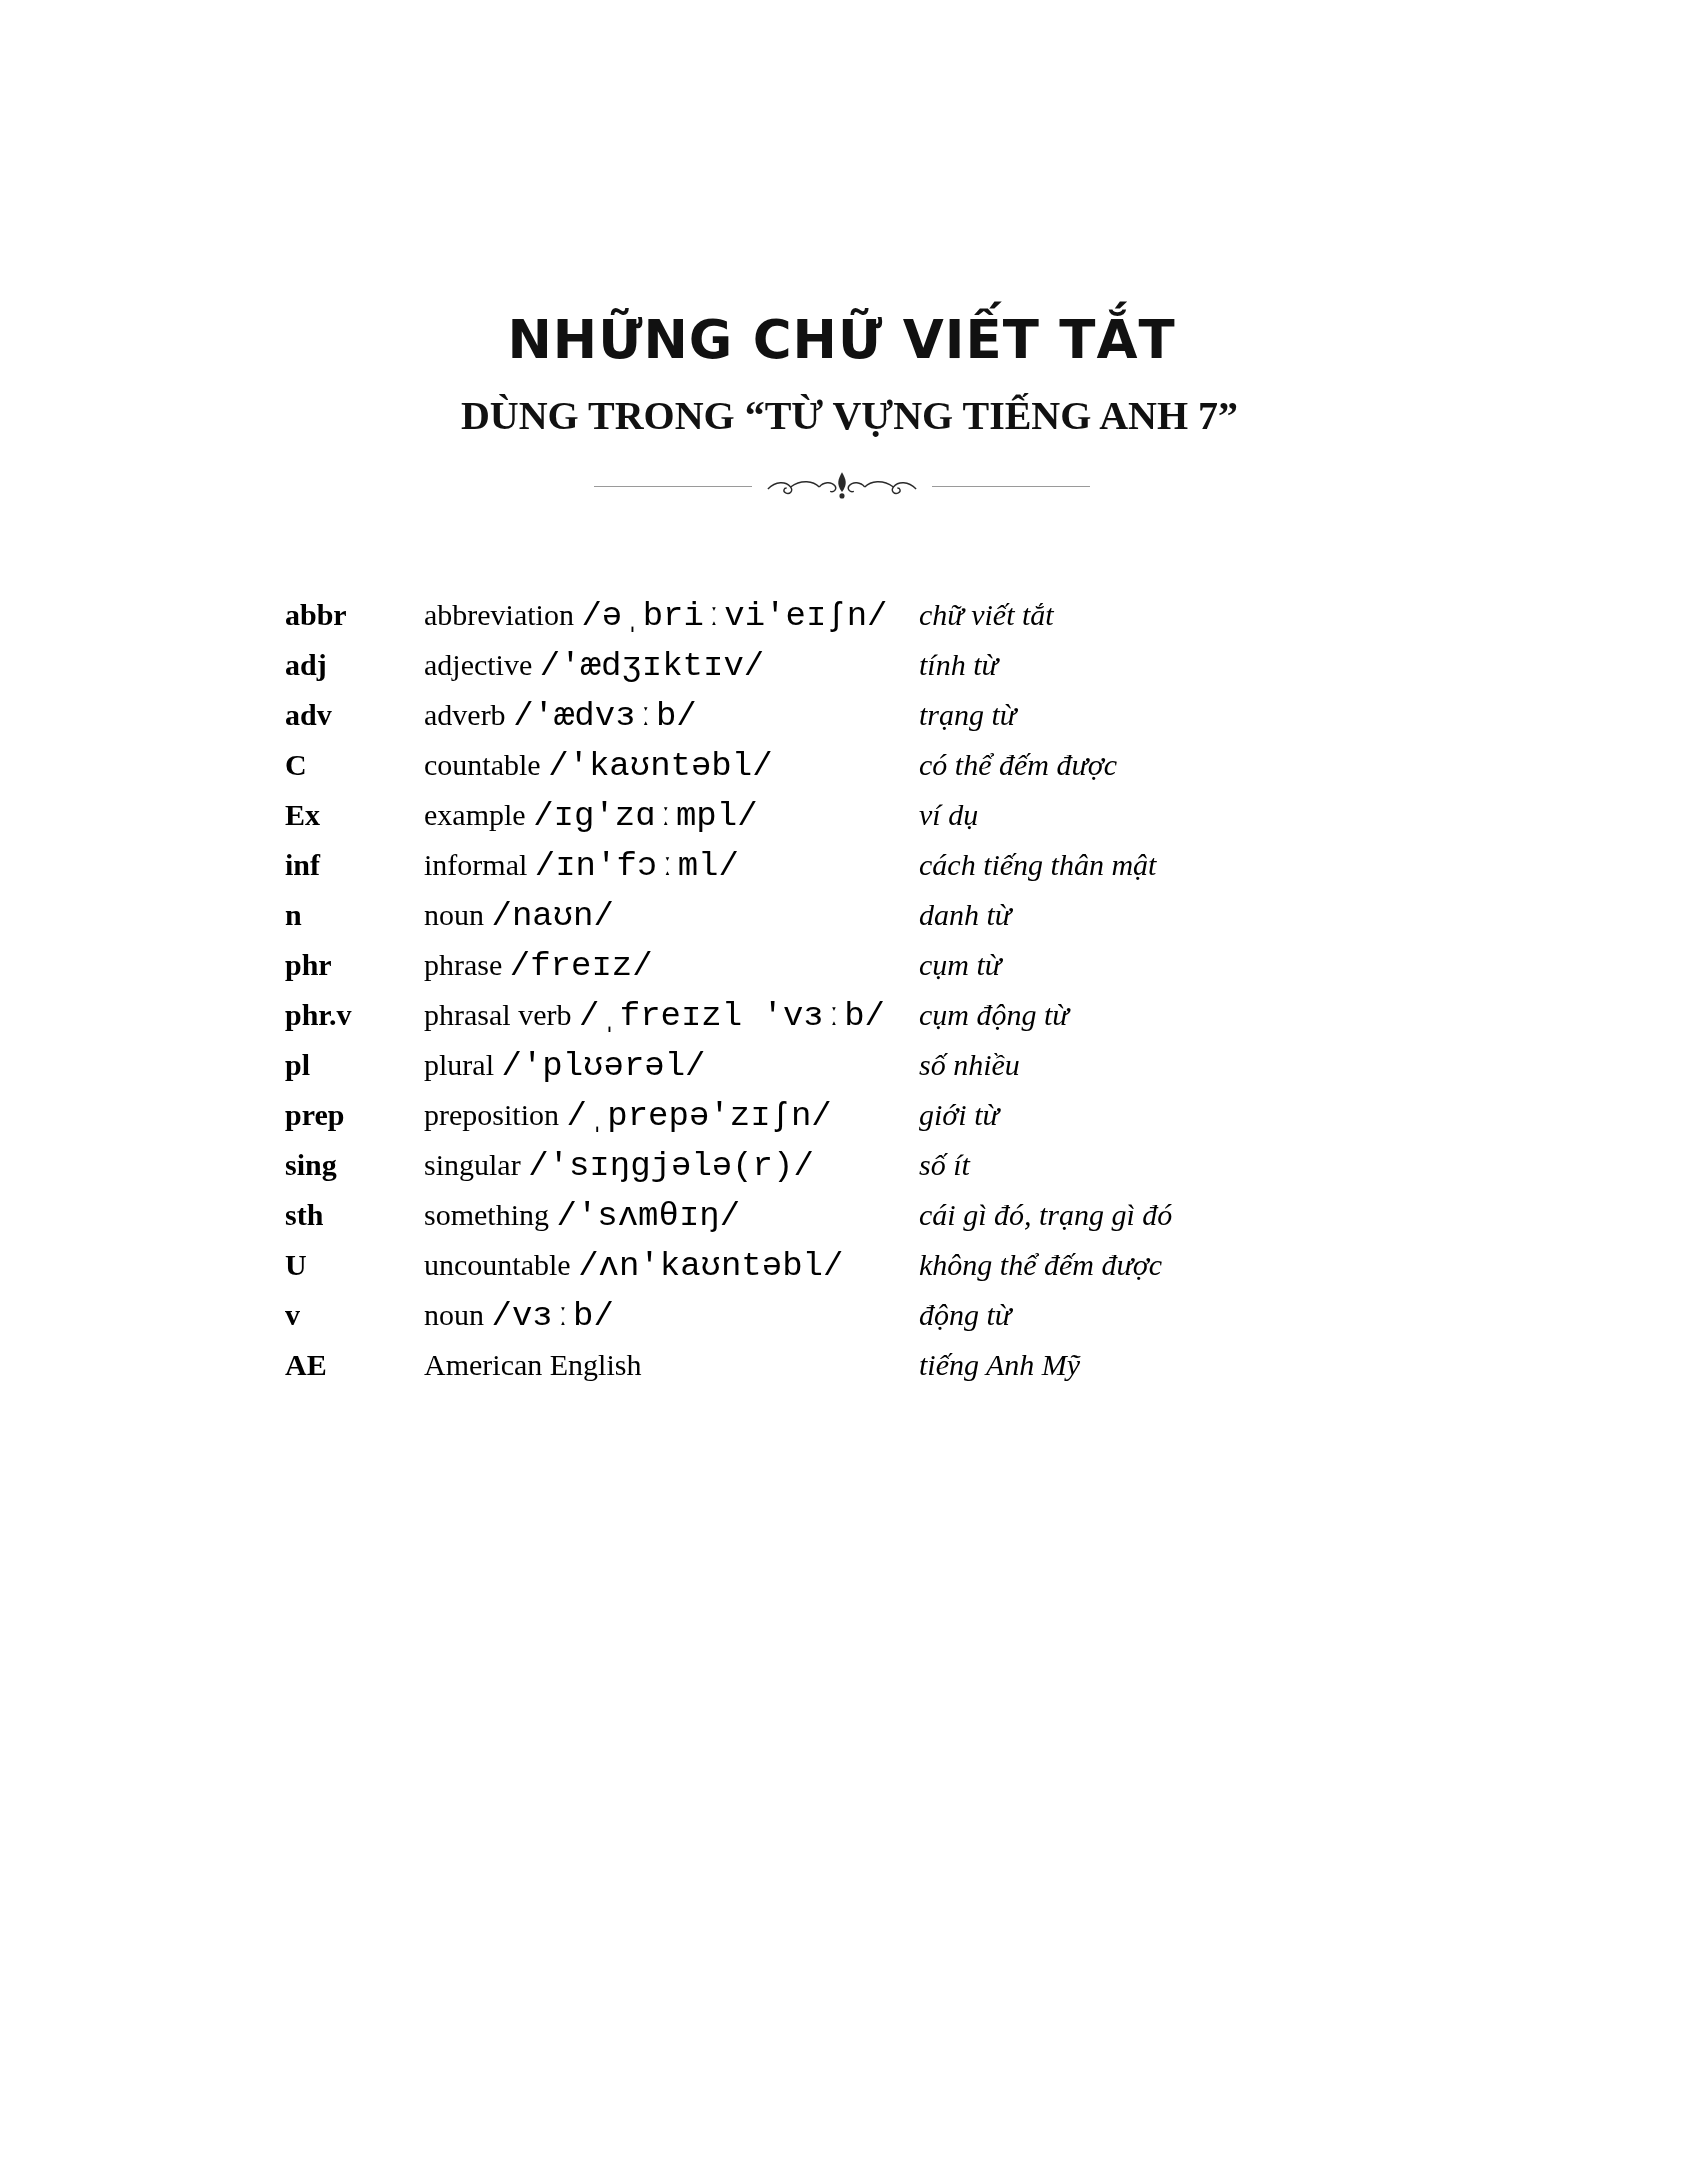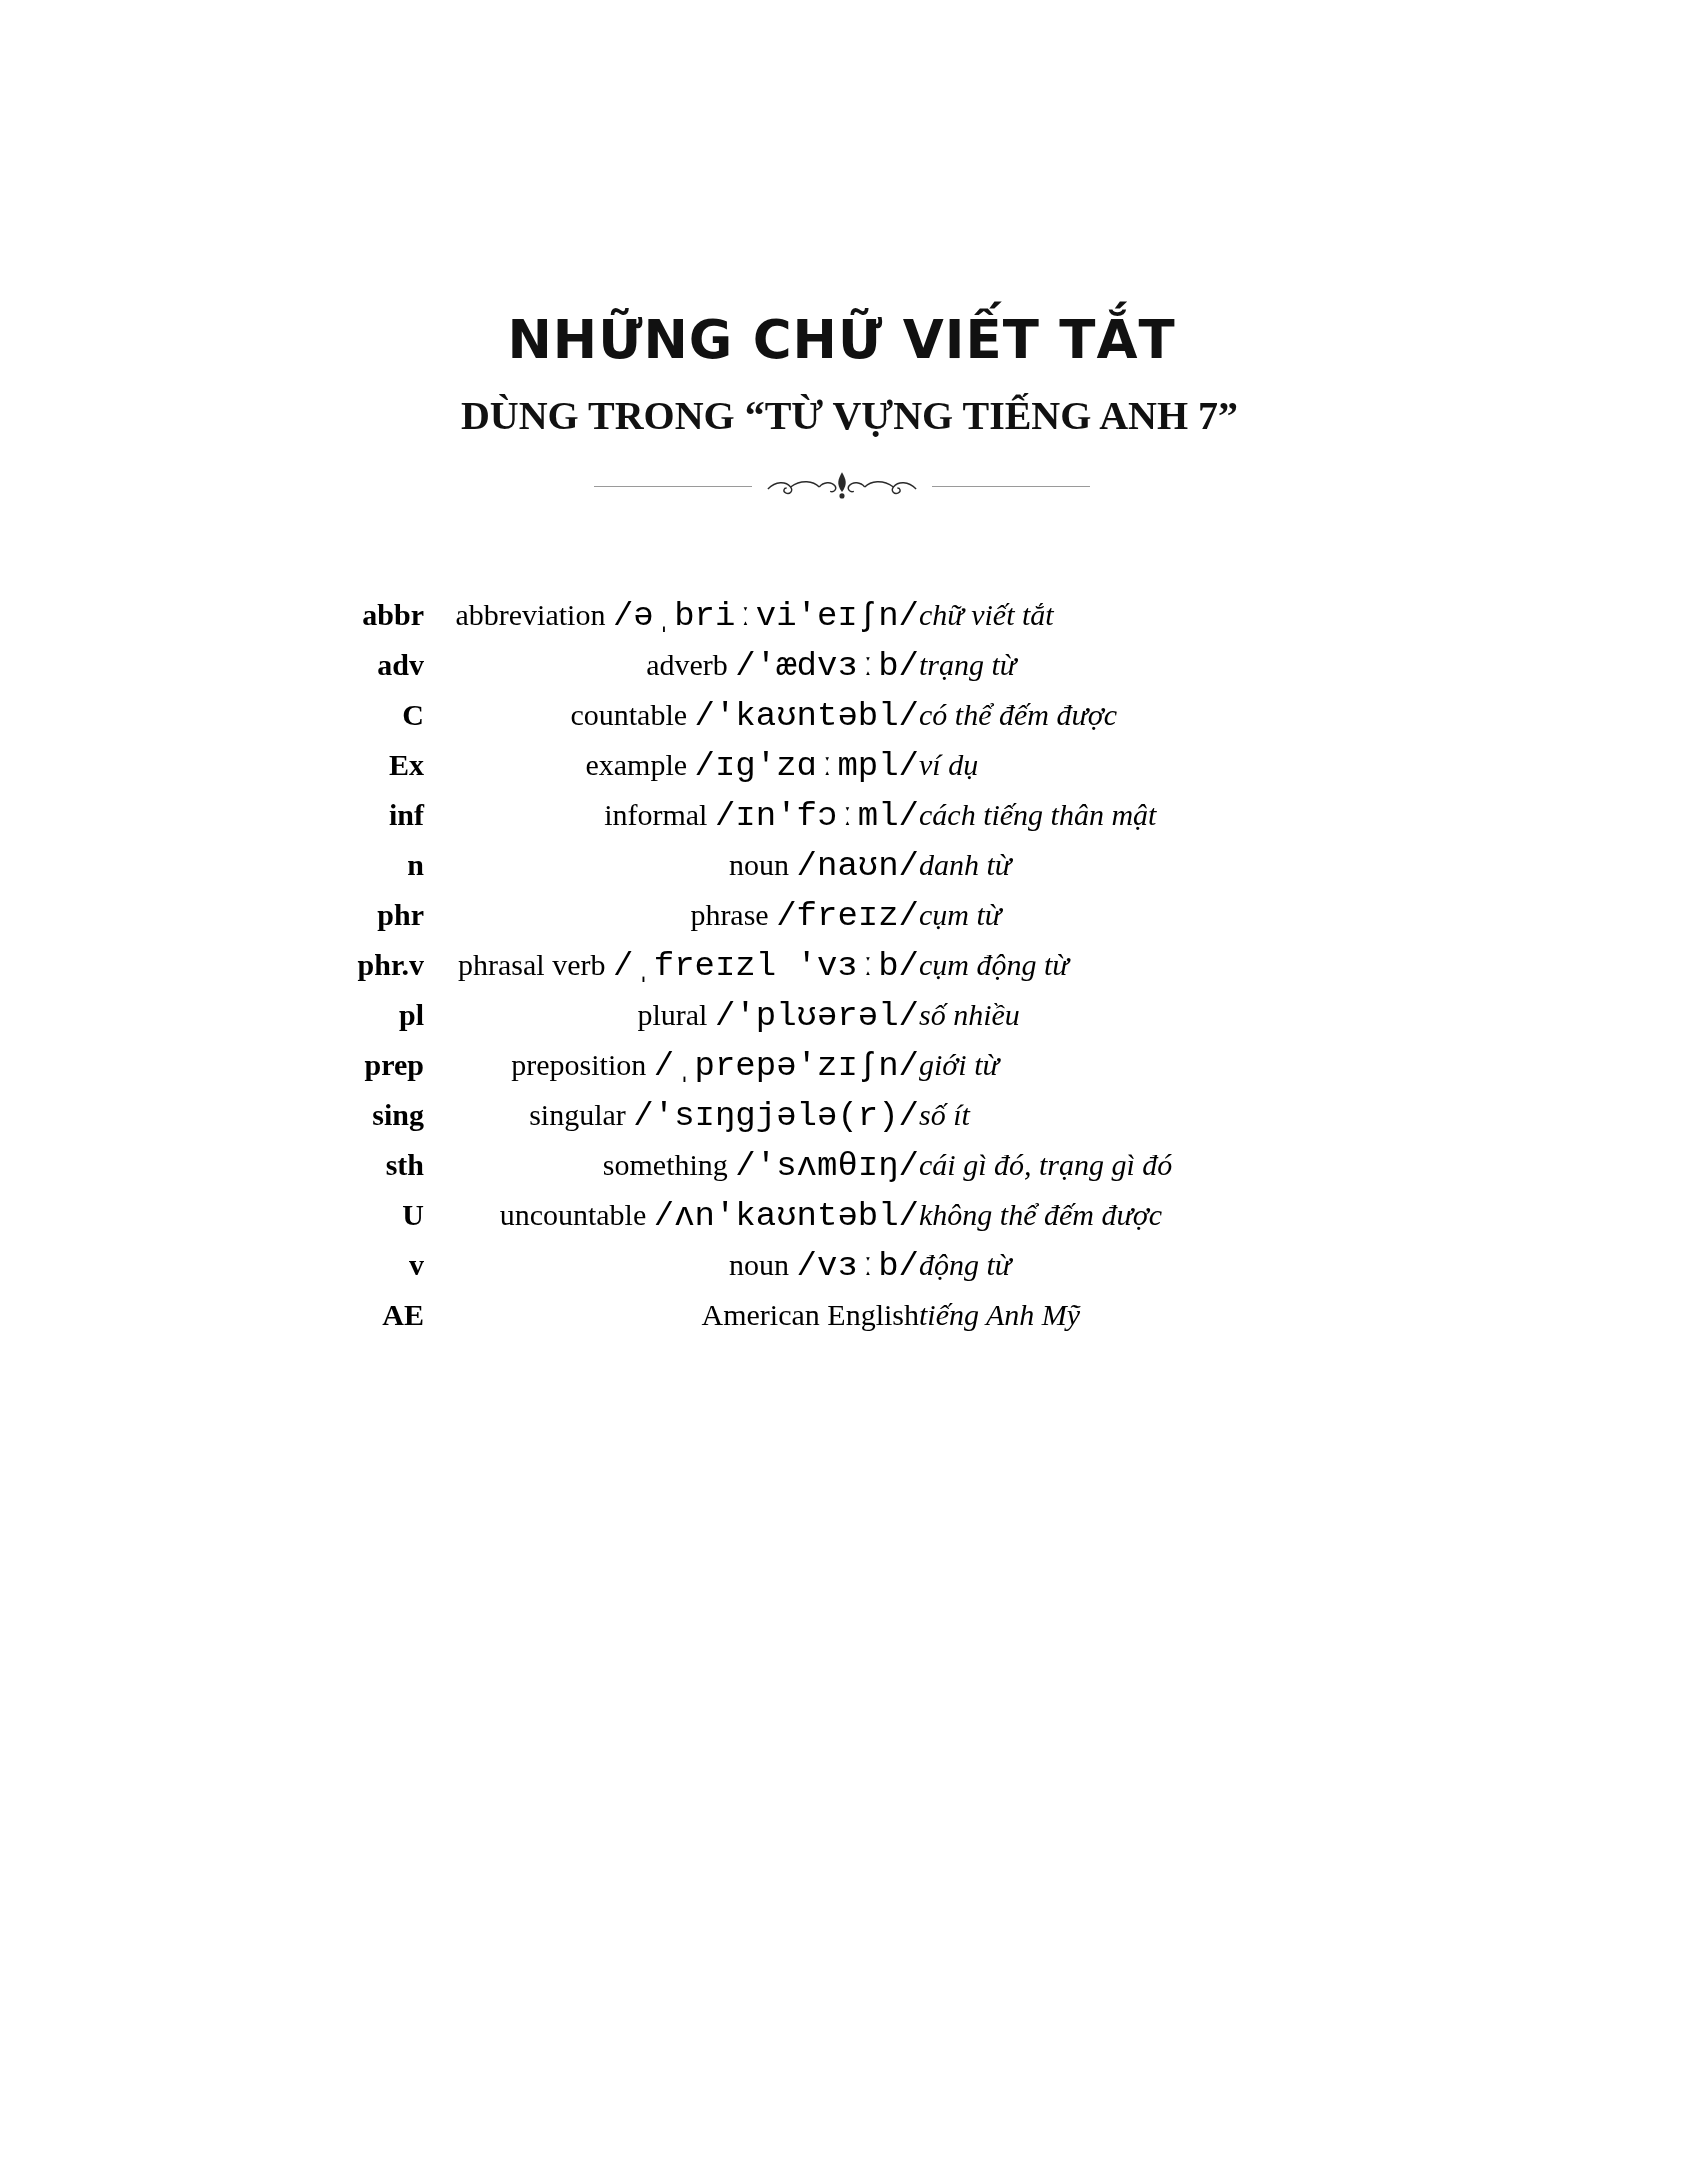--- a/index.html
+++ b/index.html
@@ -56,21 +56,20 @@
     line-height: 0;
   }
   .table-wrap {
     margin-top: 94px;
     padding-left: 285px;
   }
   .row {
     display: flex;
     align-items: baseline;
     height: 50px;
-    text-align: right;
   }
   .col-abbr {
     width: 139px;
     font-weight: bold;
     font-size: 30px;
     font-family: "Liberation Serif", serif;
   }
   .col-full {
     width: 495px;
     font-size: 30px;
@@ -117,20 +116,25 @@
   </div>
 
   <div class="table-wrap">
 
     <div class="row">
       <div class="col-abbr">abbr</div>
       <div class="col-full"><span>abbreviation</span> <span class="ipa">/əˌbriːvi'eɪʃn/</span></div>
       <div class="col-vn">chữ viết tắt</div>
     </div>
 
+    <div class="row">
+      <div class="col-abbr">adj</div>
+      <div class="col-full"><span>adjective</span> <span class="ipa">/'ædʒɪktɪv/</span></div>
+      <div class="col-vn">tính từ</div>
+    </div>
 
     <div class="row">
       <div class="col-abbr">adv</div>
       <div class="col-full"><span>adverb</span> <span class="ipa">/'ædvɜːb/</span></div>
       <div class="col-vn">trạng từ</div>
     </div>
 
     <div class="row">
       <div class="col-abbr">C</div>
       <div class="col-full"><span>countable</span> <span class="ipa">/'kaʊntəbl/</span></div>

